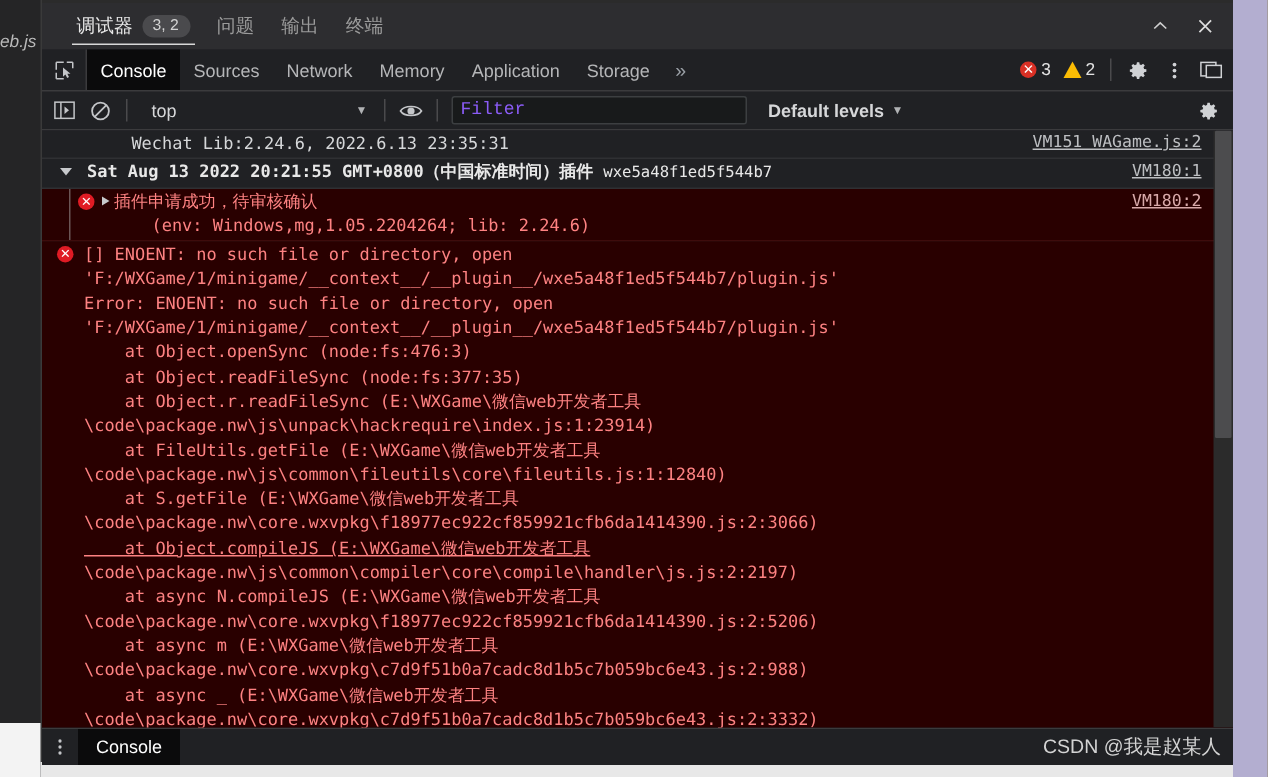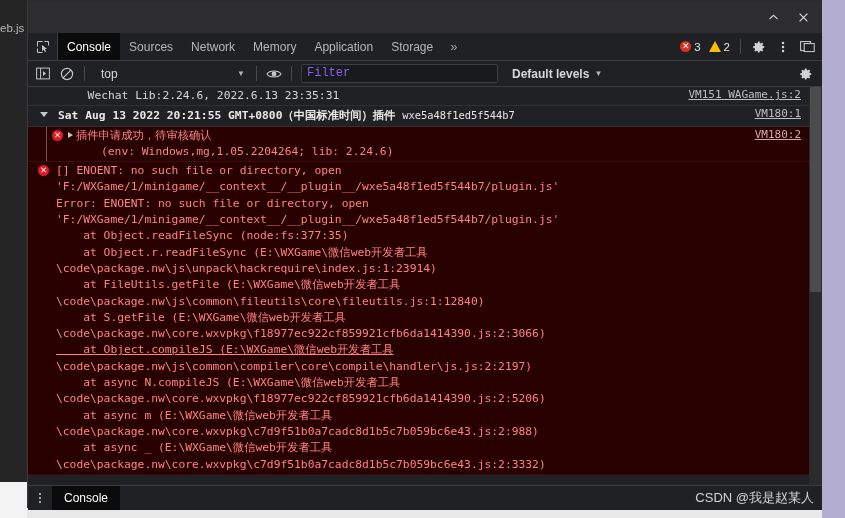--- a/index.html
+++ b/index.html
@@ -34,20 +34,21 @@
     position: absolute;
     left: 0; top: 22px;
     width: 27px;
     color: #b9b9b9;
     font-size: 11.5px;
     font-family: "Liberation Sans", sans-serif;
     white-space: nowrap;
     overflow: hidden;
     direction: rtl;
     text-align: left;
+    font-style: italic;
   }
   .left-strip-bottom {
     position: absolute;
     left: 0; bottom: 0;
     width: 27px; height: 36px;
     background: #f3f3f3;
   }
   .right-strip {
     position: absolute;
     right: 0; top: 0;
@@ -432,20 +433,35 @@
   <div class="left-strip">
     <div class="left-tab-label">eb.js</div>
   </div>
   <div class="left-strip-bottom"></div>
   <div class="right-strip"></div>
   <div class="bottom-strip"></div>
 
   <div id="devtools">
 
     <div class="titlebar">
+      <div class="titlebar-tabs">
+        <div class="tt active">
+          <span>调试器</span>
+          <span class="tt-badge">3, 2</span>
+        </div>
+        <div class="tt">
+          <span>问题</span>
+        </div>
+        <div class="tt">
+          <span>输出</span>
+        </div>
+        <div class="tt">
+          <span>终端</span>
+        </div>
+      </div>
       <div class="titlebar-actions">
         <div class="tb-btn">
           <svg width="13" height="13" viewBox="0 0 13 13" aria-hidden="true">
             <path d="M2.5 8 L6.5 4.3 L10.5 8" stroke="#cfcfcf" stroke-width="1.1" fill="none"></path>
           </svg>
         </div>
         <div class="tb-btn">
           <svg width="13" height="13" viewBox="0 0 13 13" aria-hidden="true">
             <path d="M2.6 2.6 L10.4 10.4 M10.4 2.6 L2.6 10.4" stroke="#dcdcdc" stroke-width="1.15" fill="none"></path>
           </svg>
@@ -575,20 +591,21 @@
         <div class="line" style="padding-left:73px;">(env: Windows,mg,1.05.2204264; lib: 2.24.6)</div>
         <a class="url">VM180:2</a>
       </div>
 
       <div class="msg msg-err">
         <span class="badge-x outer">✕</span>
         <div class="line" style="padding-left:28px;">[] ENOENT: no such file or directory, open</div>
         <div class="line" style="padding-left:28px;">'F:/WXGame/1/minigame/__context__/__plugin__/wxe5a48f1ed5f544b7/plugin.js'</div>
         <div class="line" style="padding-left:28px;">Error: ENOENT: no such file or directory, open</div>
         <div class="line" style="padding-left:28px;">'F:/WXGame/1/minigame/__context__/__plugin__/wxe5a48f1ed5f544b7/plugin.js'</div>
+        <div class="line" style="padding-left:28px;">    at Object.openSync (node:fs:476:3)</div>
         <div class="line" style="padding-left:28px;">    at Object.readFileSync (node:fs:377:35)</div>
         <div class="line" style="padding-left:28px;">    at Object.r.readFileSync (E:\WXGame\微信web开发者工具</div>
         <div class="line" style="padding-left:28px;">\code\package.nw\js\unpack\hackrequire\index.js:1:23914)</div>
         <div class="line" style="padding-left:28px;">    at FileUtils.getFile (E:\WXGame\微信web开发者工具</div>
         <div class="line" style="padding-left:28px;">\code\package.nw\js\common\fileutils\core\fileutils.js:1:12840)</div>
         <div class="line" style="padding-left:28px;">    at S.getFile (E:\WXGame\微信web开发者工具</div>
         <div class="line" style="padding-left:28px;">\code\package.nw\core.wxvpkg\f18977ec922cf859921cfb6da1414390.js:2:3066)</div>
         <div class="line" style="padding-left:28px;text-decoration:underline;">    at Object.compileJS (E:\WXGame\微信web开发者工具</div>
         <div class="line" style="padding-left:28px;">\code\package.nw\js\common\compiler\core\compile\handler\js.js:2:2197)</div>
         <div class="line" style="padding-left:28px;">    at async N.compileJS (E:\WXGame\微信web开发者工具</div>

